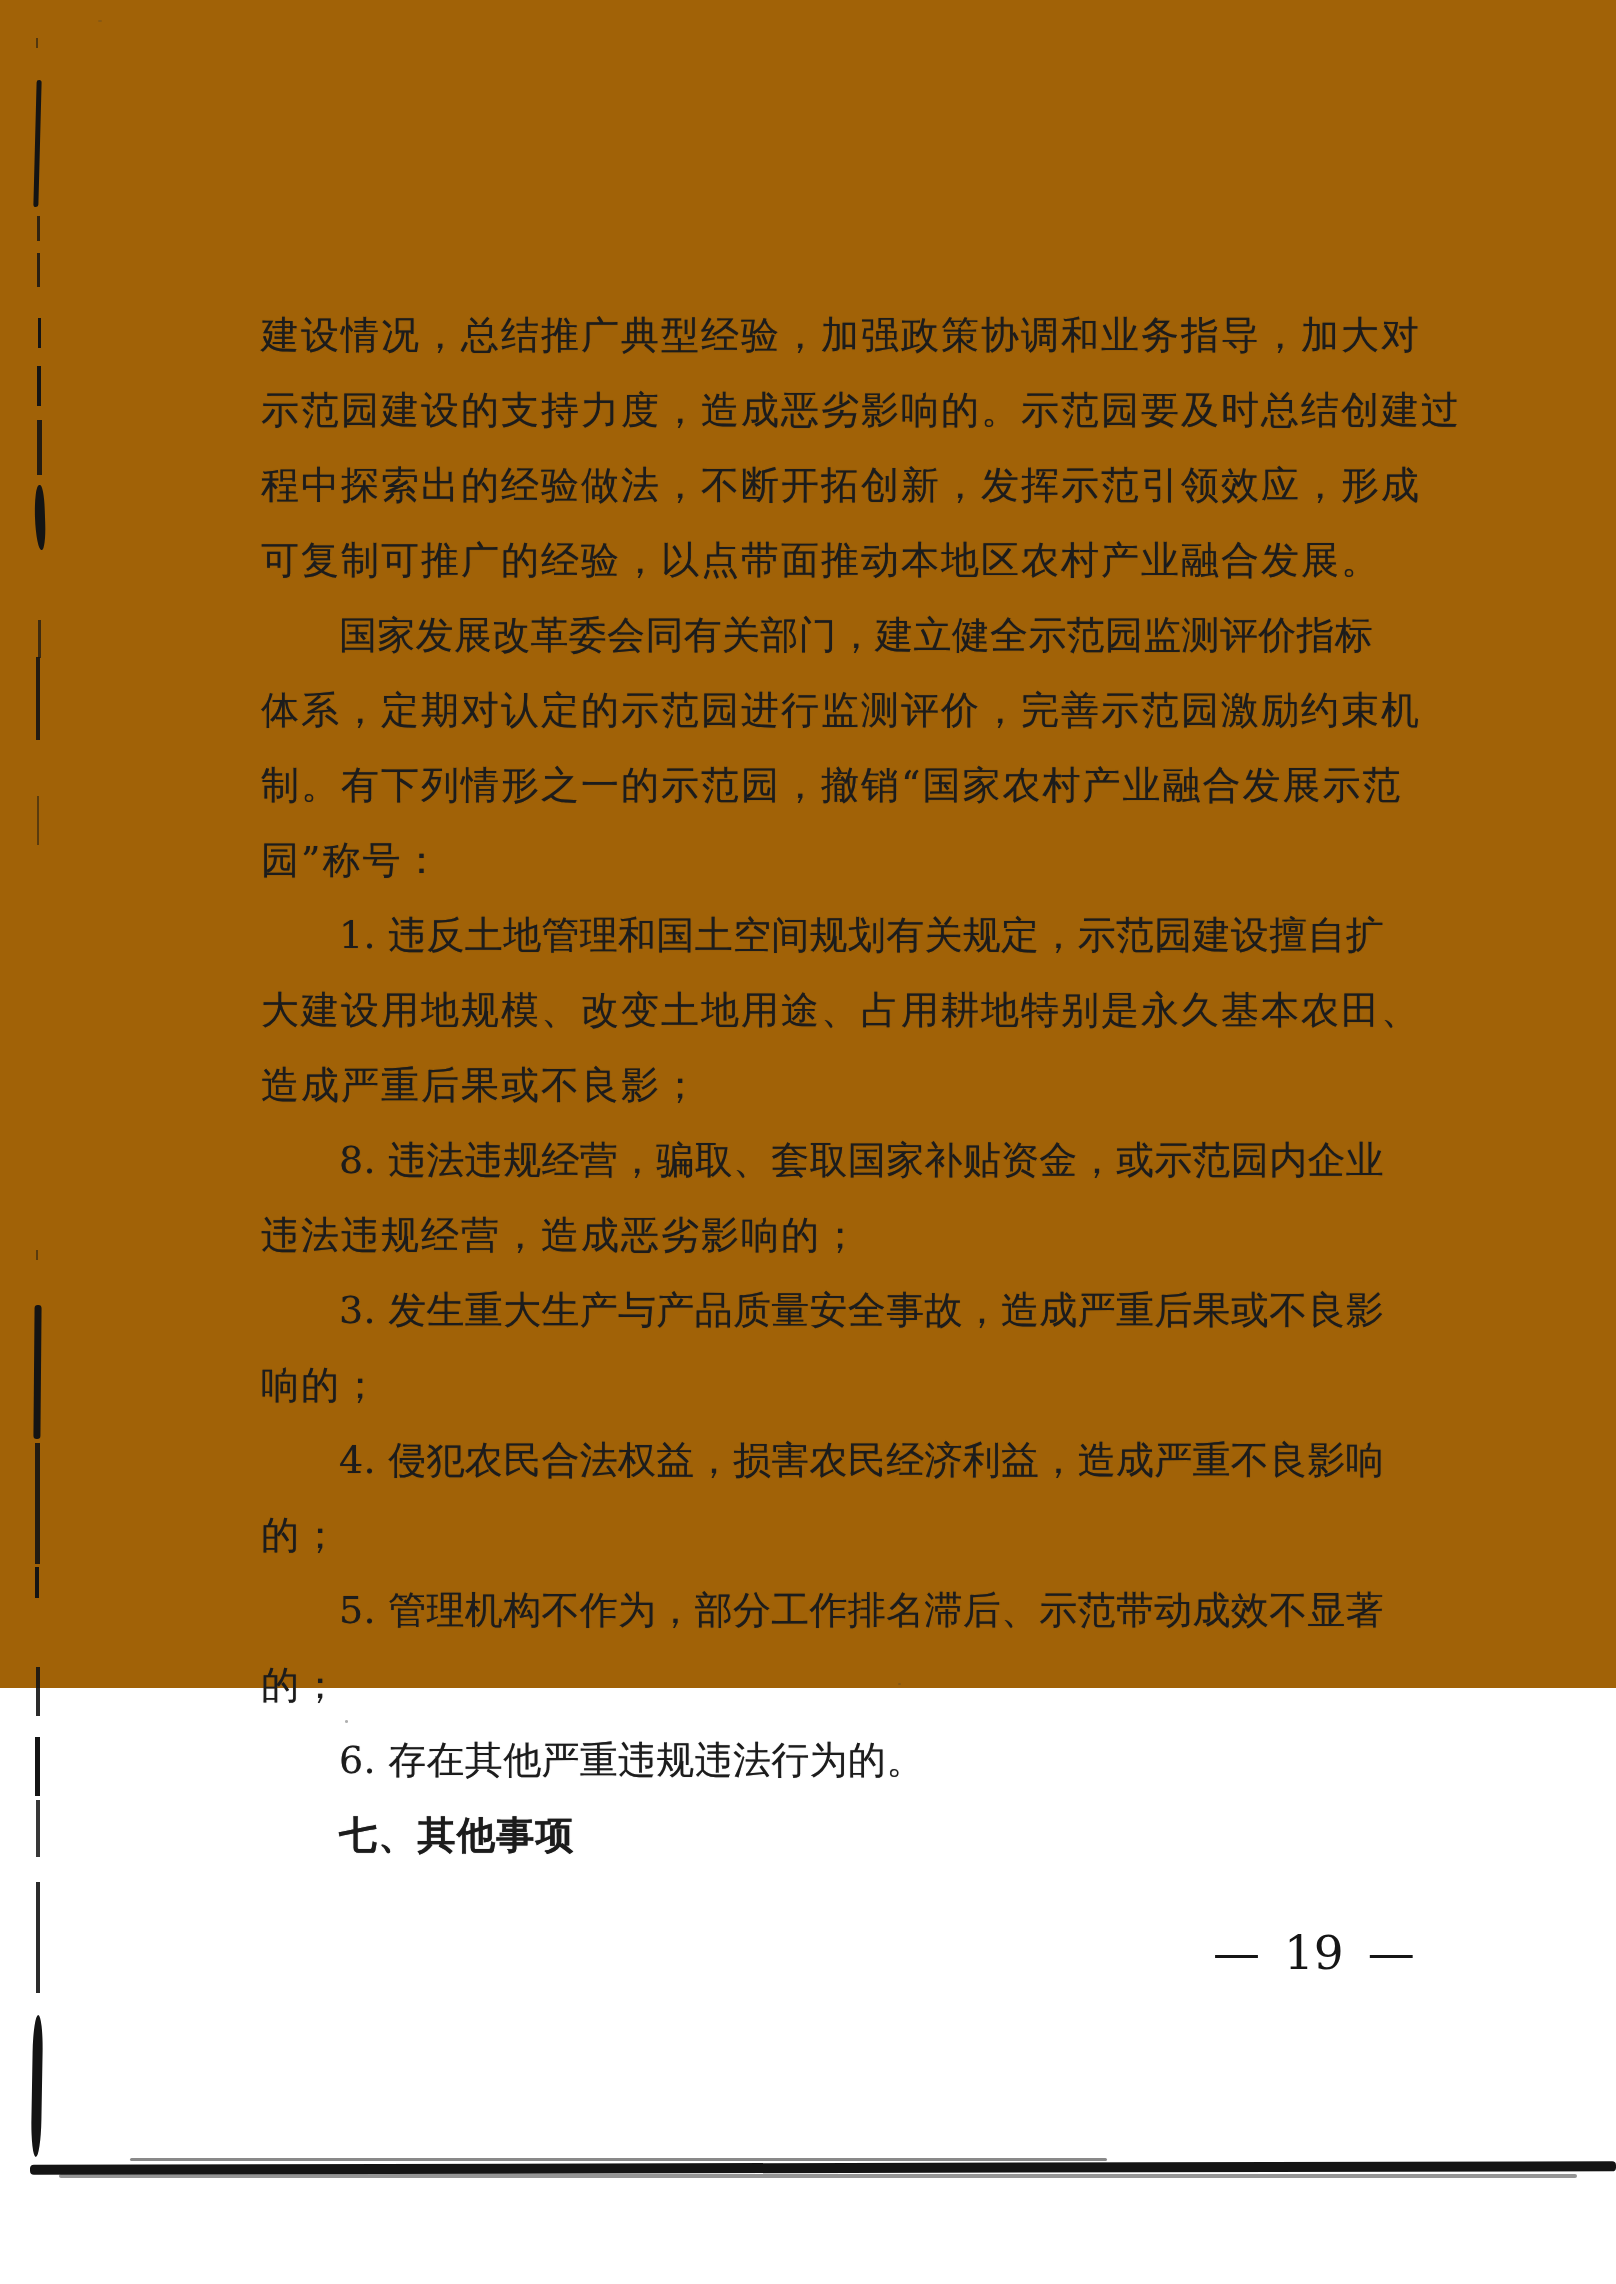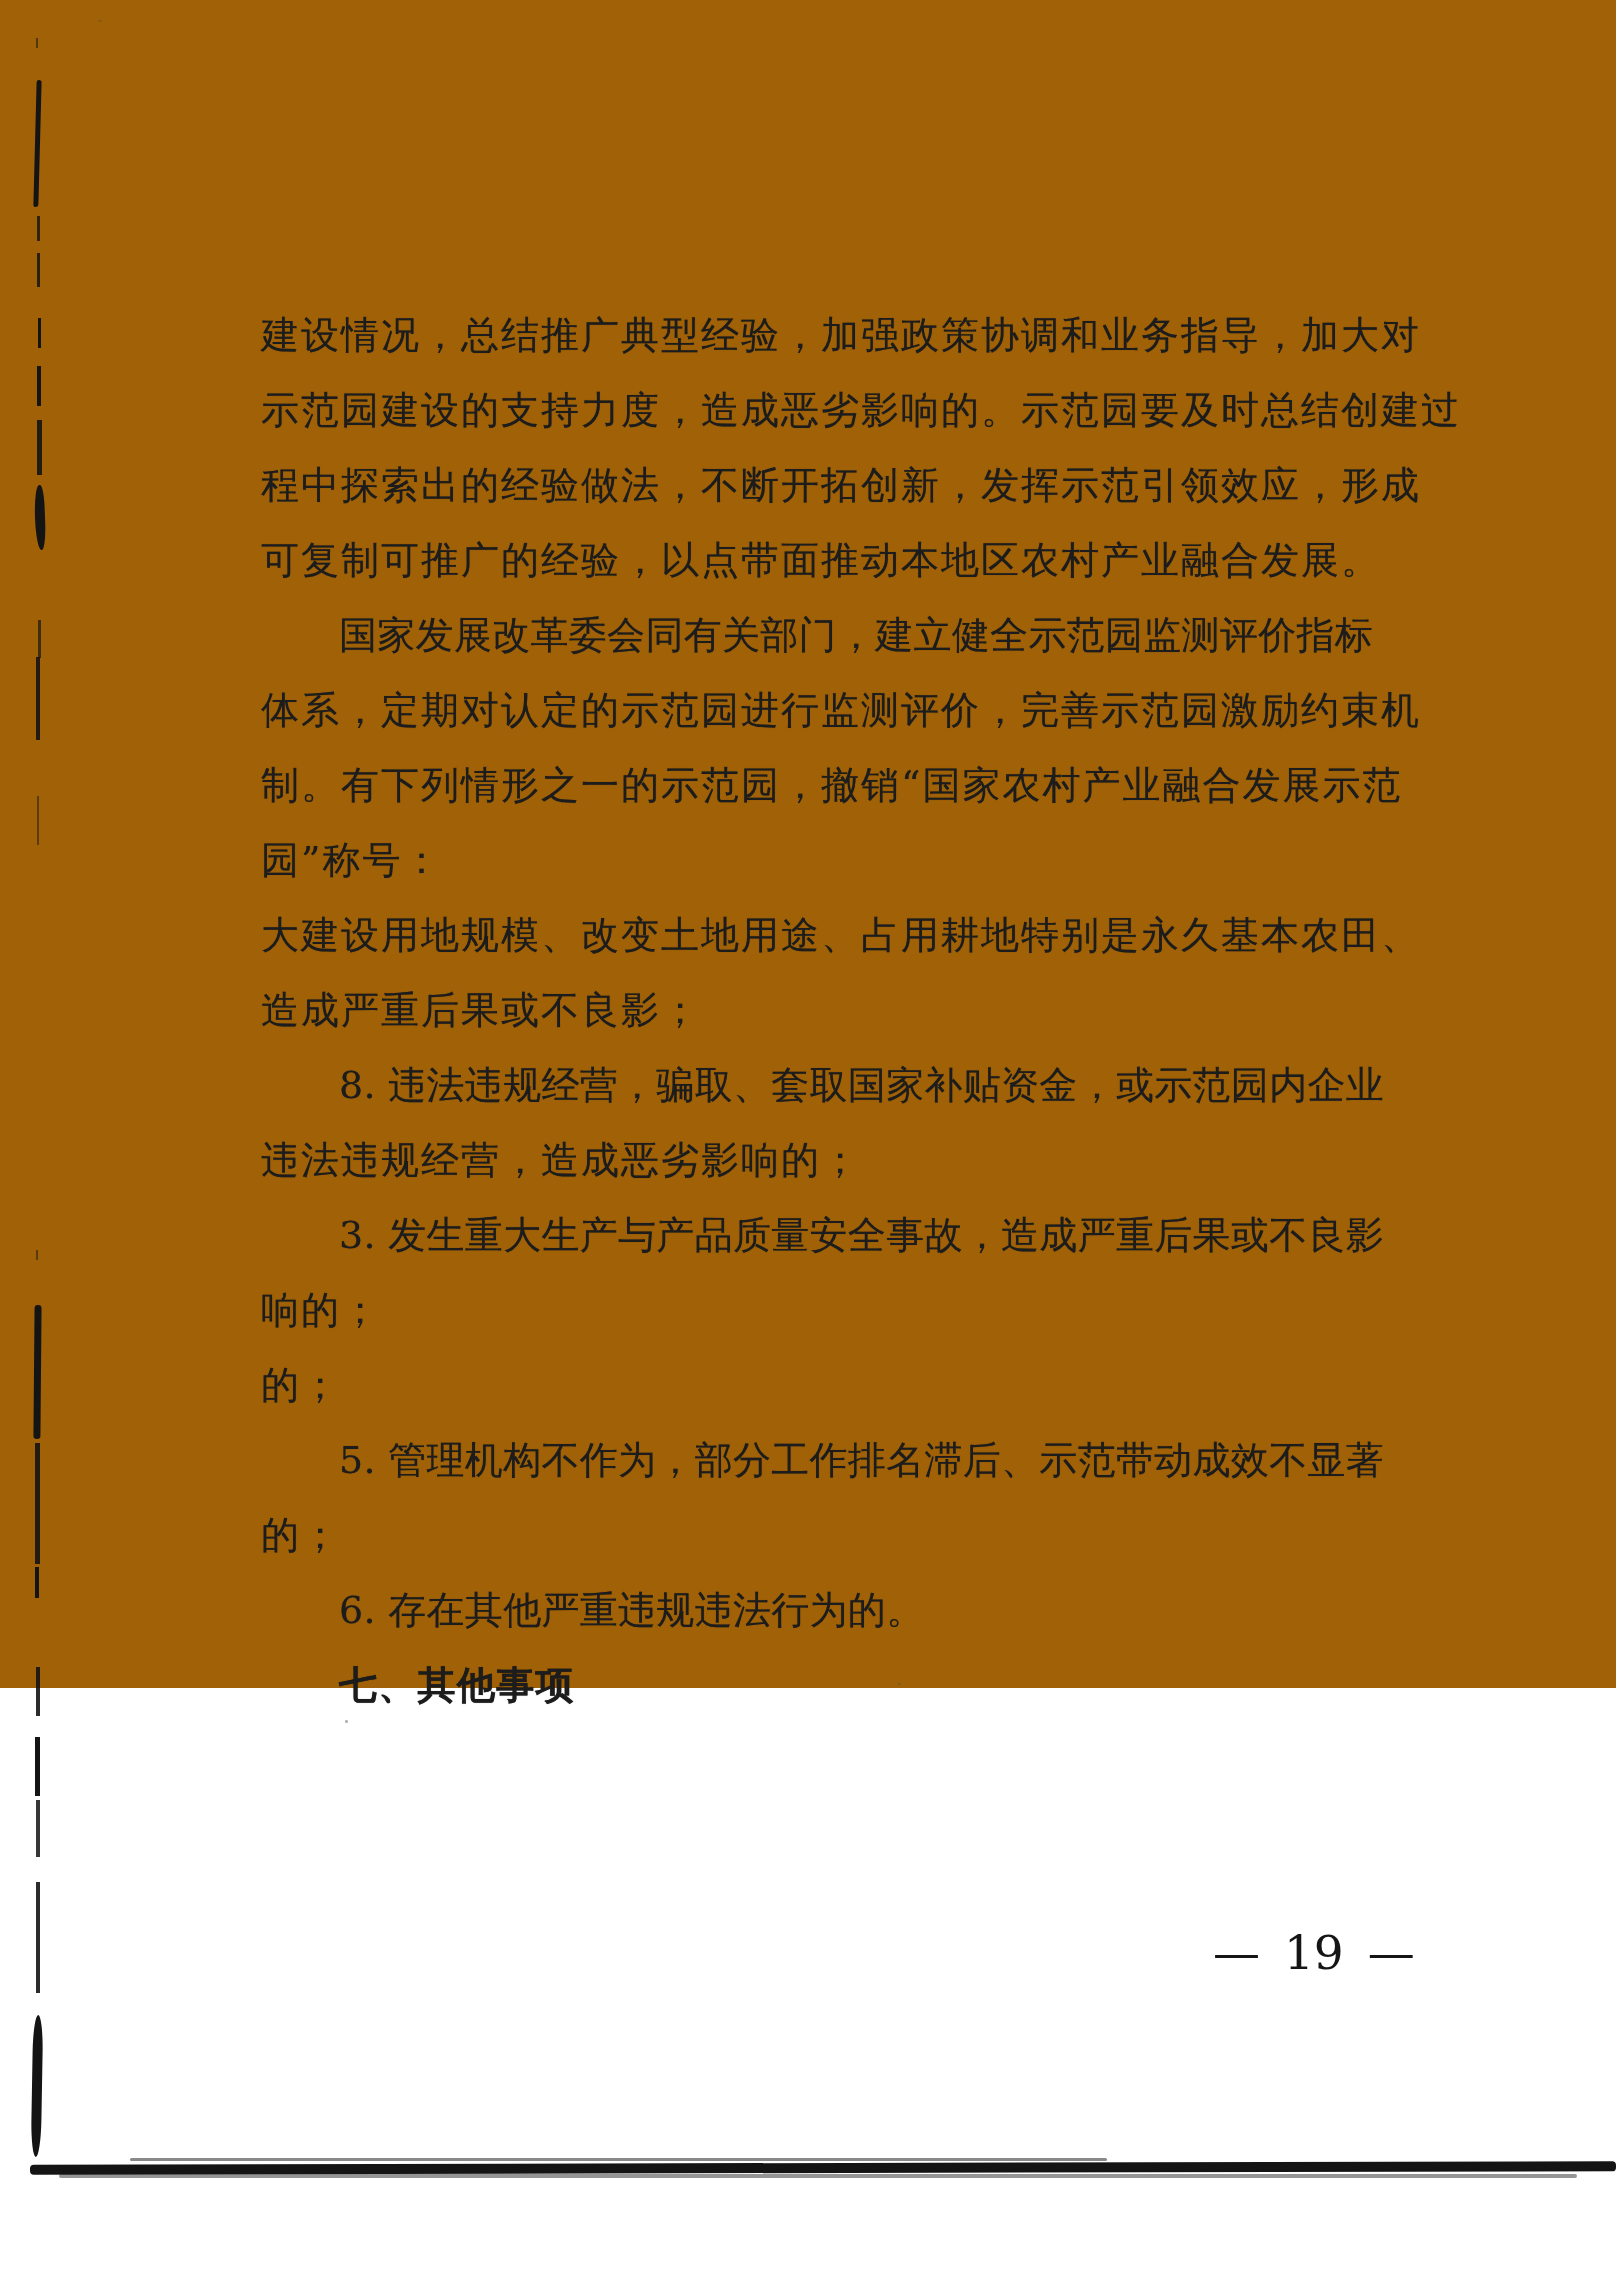--- a/index.html
+++ b/index.html
@@ -66,26 +66,28 @@
 
   <div class="textblock">
     <div class="line">建设情况，总结推广典型经验，加强政策协调和业务指导，加大对</div>
     <div class="line">示范园建设的支持力度，造成恶劣影响的。示范园要及时总结创建过</div>
     <div class="line">程中探索出的经验做法，不断开拓创新，发挥示范引领效应，形成</div>
     <div class="line">可复制可推广的经验，以点带面推动本地区农村产业融合发展。</div>
     <div class="line indent">国家发展改革委会同有关部门，建立健全示范园监测评价指标</div>
     <div class="line">体系，定期对认定的示范园进行监测评价，完善示范园激励约束机</div>
     <div class="line">制。有下列情形之一的示范园，撤销“国家农村产业融合发展示范</div>
     <div class="line">园”称号：</div>
+    <div class="line indent">1. 违反土地管理和国土空间规划有关规定，示范园建设擅自扩</div>
     <div class="line">大建设用地规模、改变土地用途、占用耕地特别是永久基本农田、</div>
     <div class="line">造成严重后果或不良影；</div>
     <div class="line indent">8. 违法违规经营，骗取、套取国家补贴资金，或示范园内企业</div>
     <div class="line">违法违规经营，造成恶劣影响的；</div>
     <div class="line indent">3. 发生重大生产与产品质量安全事故，造成严重后果或不良影</div>
     <div class="line">响的；</div>
+    <div class="line indent">4. 侵犯农民合法权益，损害农民经济利益，造成严重不良影响</div>
     <div class="line">的；</div>
     <div class="line indent">5. 管理机构不作为，部分工作排名滞后、示范带动成效不显著</div>
     <div class="line">的；</div>
     <div class="line indent">6. 存在其他严重违规违法行为的。</div>
     <div class="line indent heading">七、其他事项</div>
   </div>
 
   <div class="footer">— 19 —</div>
 
   <div class="mark" style="left:36px; top:38px;  width:2px;  height:10.4px;  opacity:.55;"></div>

